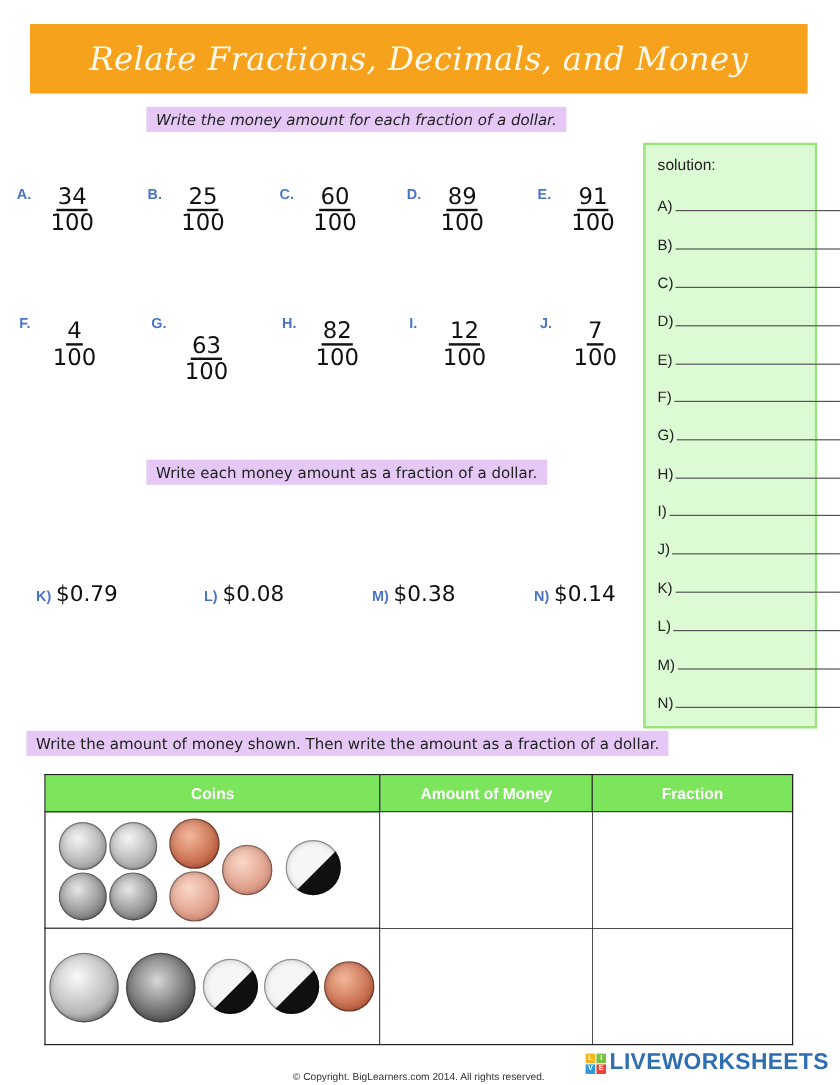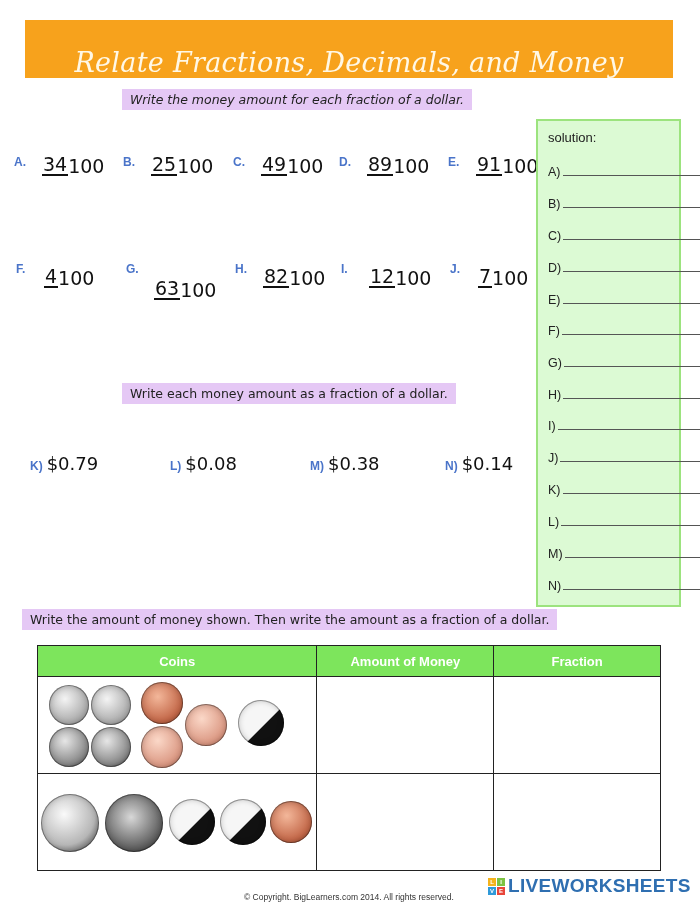--- a/index.html
+++ b/index.html
@@ -2,47 +2,47 @@
 <html><head>
 <meta charset="utf-8">
 <style>
   * { box-sizing: border-box; margin: 0; padding: 0; }
   html, body { width: 700px; height: 904px; background: #ffffff; overflow: hidden; }
   body { position: relative; font-family: "Liberation Sans", sans-serif; color: #111; }
 
   .title-banner {
     position: absolute; left: 25px; top: 20px; width: 648px; height: 58px;
     background: #f7a21c;
-    display: flex; align-items: flex-end; justify-content: center;
+    display: flex; align-items: center; justify-content: center;
   }
   .title-banner span {
     font-family: "DejaVu Serif", serif; font-style: italic;
     font-size: 27px; color: #fff8e6; letter-spacing: 0.3px;
   }
 
   .instr {
     position: absolute; background: #e5c8f5; color: #222;
     font-family: "DejaVu Sans", sans-serif; font-size: 12.5px;
     padding: 2px 8px; white-space: nowrap; line-height: 17px;
   }
 
   .frac-item { position: absolute; width: 80px; height: 50px; }
   .frac-label {
     position: absolute; left: 0; top: 0; font-size: 12px; font-weight: bold; color: #4a74c9;
   }
   .frac {
-    position: absolute; left: 28px; top: 0; display: flex; flex-direction: row; align-items: center;
+    position: absolute; left: 28px; top: 0; display: flex; flex-direction: column; align-items: center;
     font-family: "DejaVu Sans", sans-serif; font-size: 19px; line-height: 20px; color: #111;
   }
   .frac .num { border-bottom: 2px solid #111; padding: 0 1px; line-height: 19px; }
   .frac .den { line-height: 20px; }
 
   .money-item { position: absolute; display: flex; align-items: baseline; gap: 4px; }
   .money-label { font-size: 12px; font-weight: bold; color: #4a74c9; }
-  .money-value { font-family: "DejaVu Sans", sans-serif; font-size: 18px; color: #111; }
+  .money-value { font-family: "DejaVu Sans", sans-serif; font-size: 18px; color: #111; margin-top: 32px; }
 
   .solution-box {
     position: absolute; left: 536px; top: 119px; width: 145px; height: 488px;
     background: #dcfad4; border: 2px solid #9ce37e;
   }
   .solution-title {
     position: absolute; left: 10px; top: 9px; font-size: 13px; color: #222;
   }
   .sol-row {
     position: absolute; left: 10px; width: 125px; height: 20px; display: flex; align-items: flex-end;
@@ -107,21 +107,21 @@
 <div class="frac-item" style="left:123px; top:155px;">
   <span class="frac-label">B.</span>
   <div class="frac">
       <span class="num">25</span>
       <span class="den">100</span>
     </div>
 </div>
 <div class="frac-item" style="left:233px; top:155px;">
   <span class="frac-label">C.</span>
   <div class="frac">
-      <span class="num">49</span>
+      <span class="num">60</span>
       <span class="den">100</span>
     </div>
 </div>
 <div class="frac-item" style="left:339px; top:155px;">
   <span class="frac-label">D.</span>
   <div class="frac">
       <span class="num">89</span>
       <span class="den">100</span>
     </div>
 </div>

